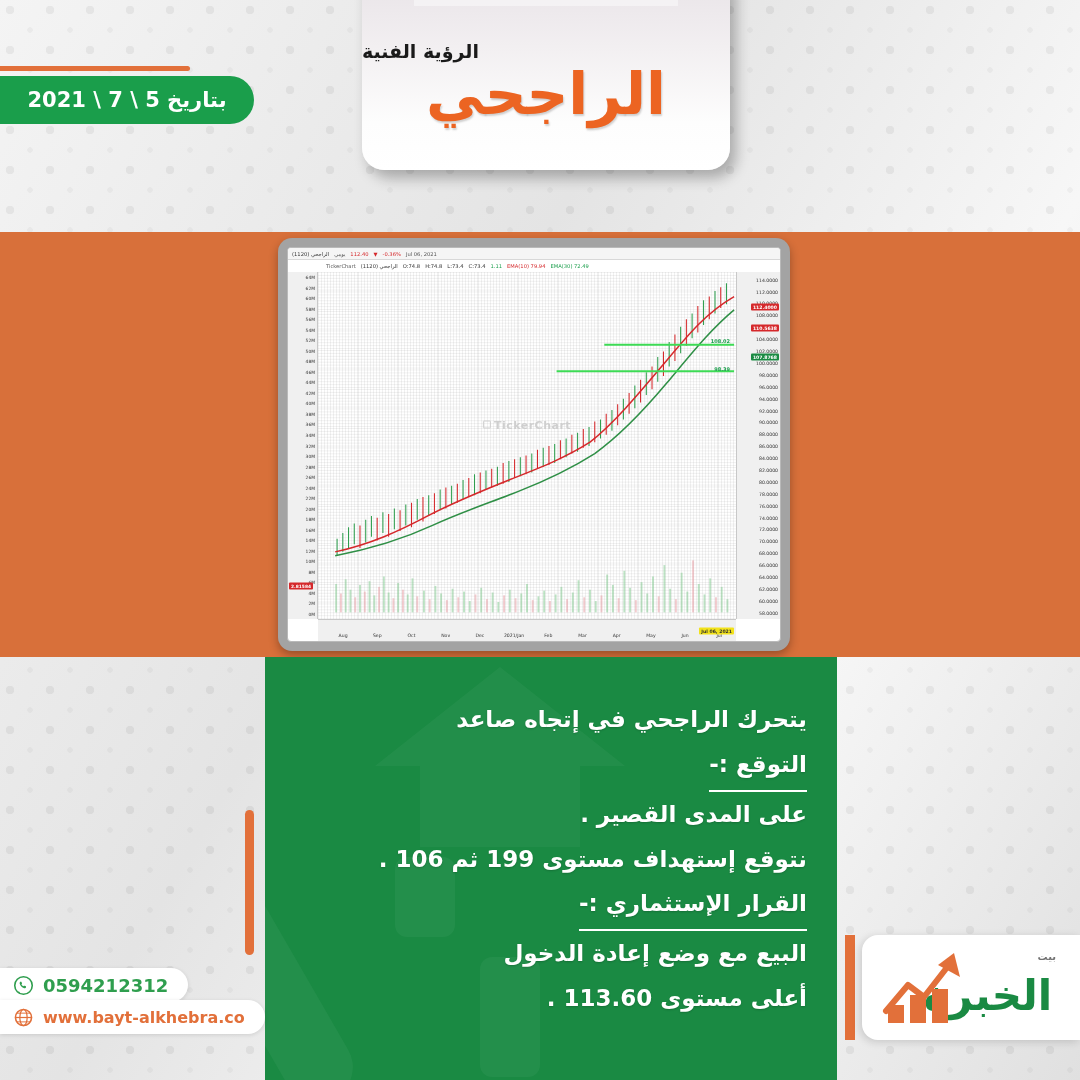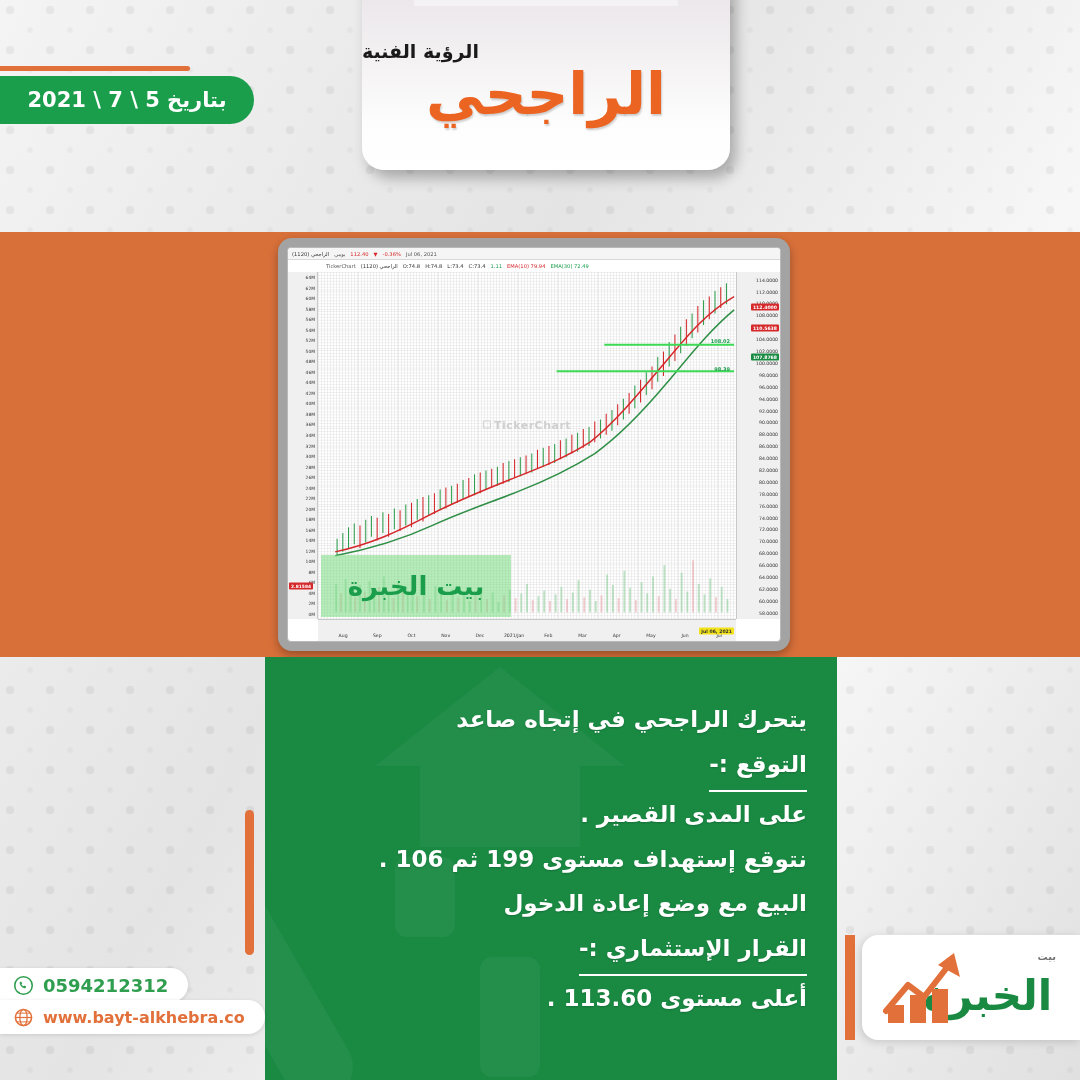--- a/index.html
+++ b/index.html
@@ -405,21 +405,20 @@
       </svg>
 
       <div class="level-label" style="right:6px; top:19%;">108.02</div>
       <div class="level-label" style="right:6px; top:27%;">98.39</div>
 
       <div id="ticker-watermark">
         <span class="box"></span>
         <span>TickerChart</span>
       </div>
 
-      <div id="house-watermark">بيت الخبرة</div>
     </div>
 
     <div id="y-axis-right">
         <div class="tick" style="top: 2.2%;">114.0000</div>
         <div class="tick" style="top: 5.62857%;">112.0000</div>
         <div class="tick" style="top: 9.05714%;">110.0000</div>
         <div class="tick" style="top: 12.4857%;">108.0000</div>
         <div class="tick" style="top: 15.9143%;">106.0000</div>
         <div class="tick" style="top: 19.3429%;">104.0000</div>
         <div class="tick" style="top: 22.7714%;">102.0000</div>
@@ -508,22 +507,22 @@
 <div id="green-panel">
   <div class="deco1"></div>
   <div class="deco2"></div>
   <div class="deco3"></div>
   <div class="deco4"></div>
   <div id="analysis">
       <div class="line">يتحرك الراجحي في إتجاه صاعد</div>
       <div class="line"><span class="heading">التوقع :-</span></div>
       <div class="line">على المدى القصير .</div>
       <div class="line">نتوقع إستهداف مستوى 199 ثم 106 .</div>
+      <div class="line"><span class="heading">القرار الإستثماري :-</span></div>
       <div class="line">البيع  مع وضع إعادة الدخول</div>
-      <div class="line"><span class="heading">القرار الإستثماري :-</span></div>
       <div class="line">أعلى مستوى 113.60 .</div>
     </div>
 </div>
 
 <div id="orange-strip"></div>
 
 <div class="contact" id="contact-phone">
   <svg class="c-icon" viewBox="0 0 24 24">
     <circle cx="12" cy="12" r="10" fill="none" stroke="#2f9e4e" stroke-width="1.8"></circle>
     <path d="M8.6 7.6c.5-.2 1 .1 1.2.6l.5 1.1c.1.3 0 .6-.2.8l-.5.5c.5 1 1.3 1.8 2.3 2.3l.5-.5c.2-.2.5-.3.8-.2l1.1.5c.5.2.8.7.6 1.2-.3.9-1.3 1.4-2.2 1.1-2.4-.7-4.3-2.6-5-5-.3-.9.1-1.9 1-2.2z" fill="#2f9e4e"></path>

